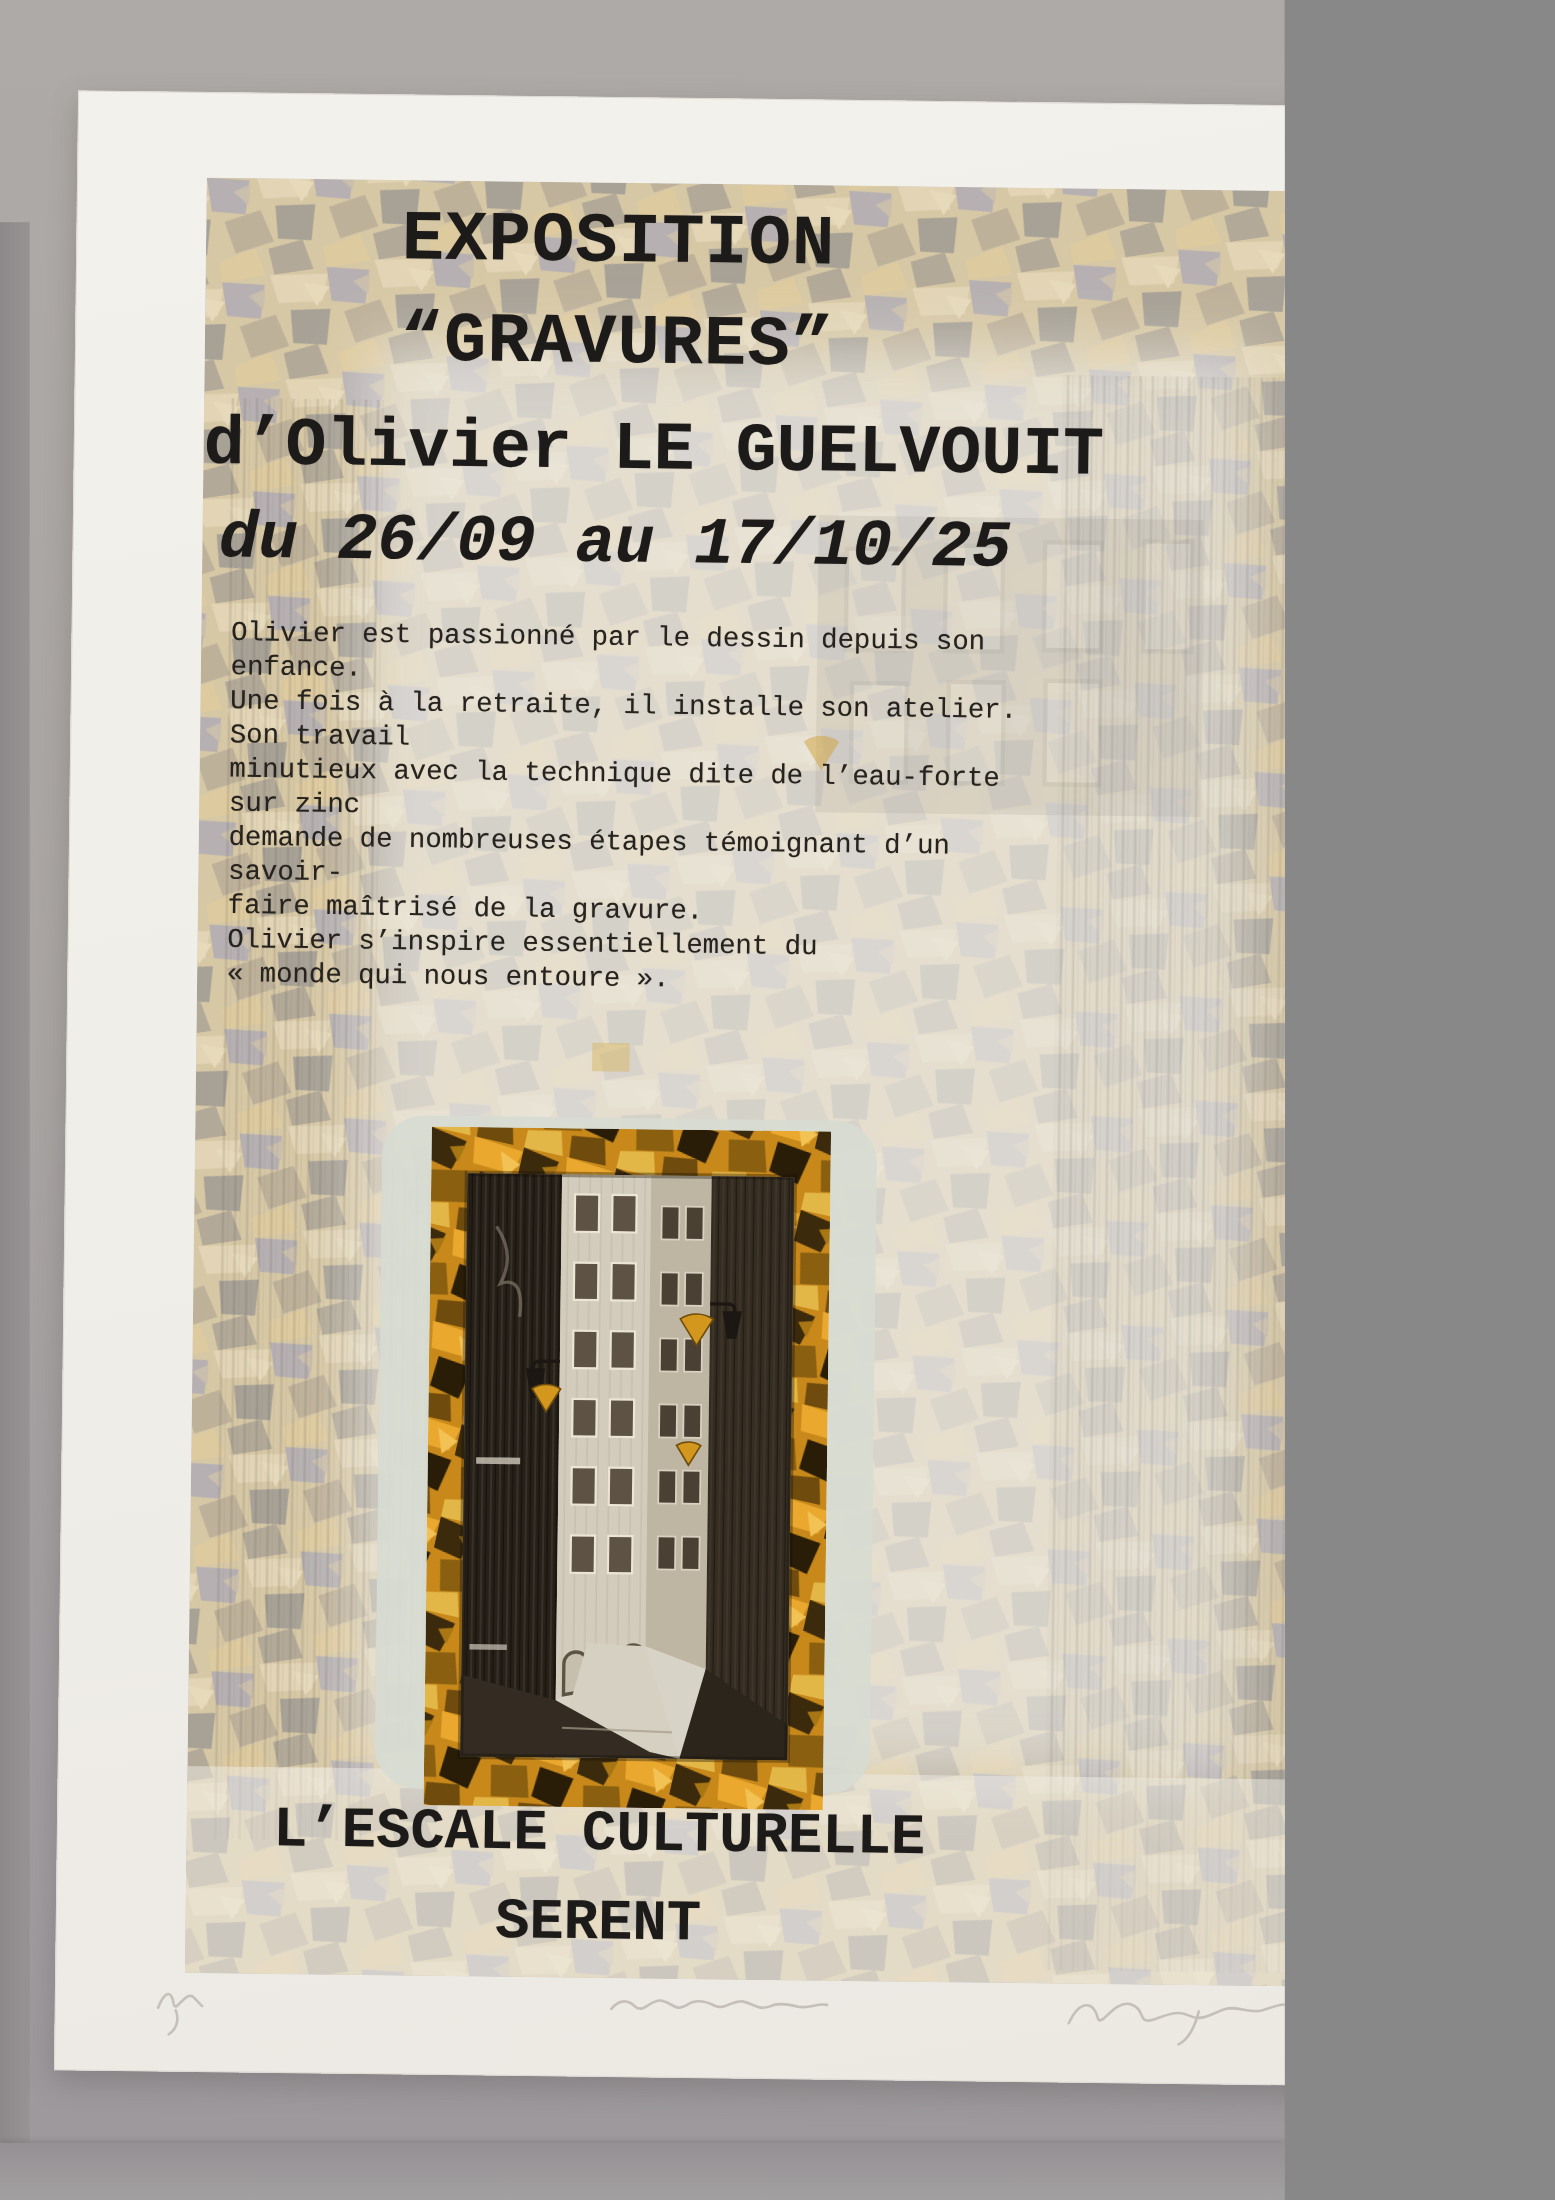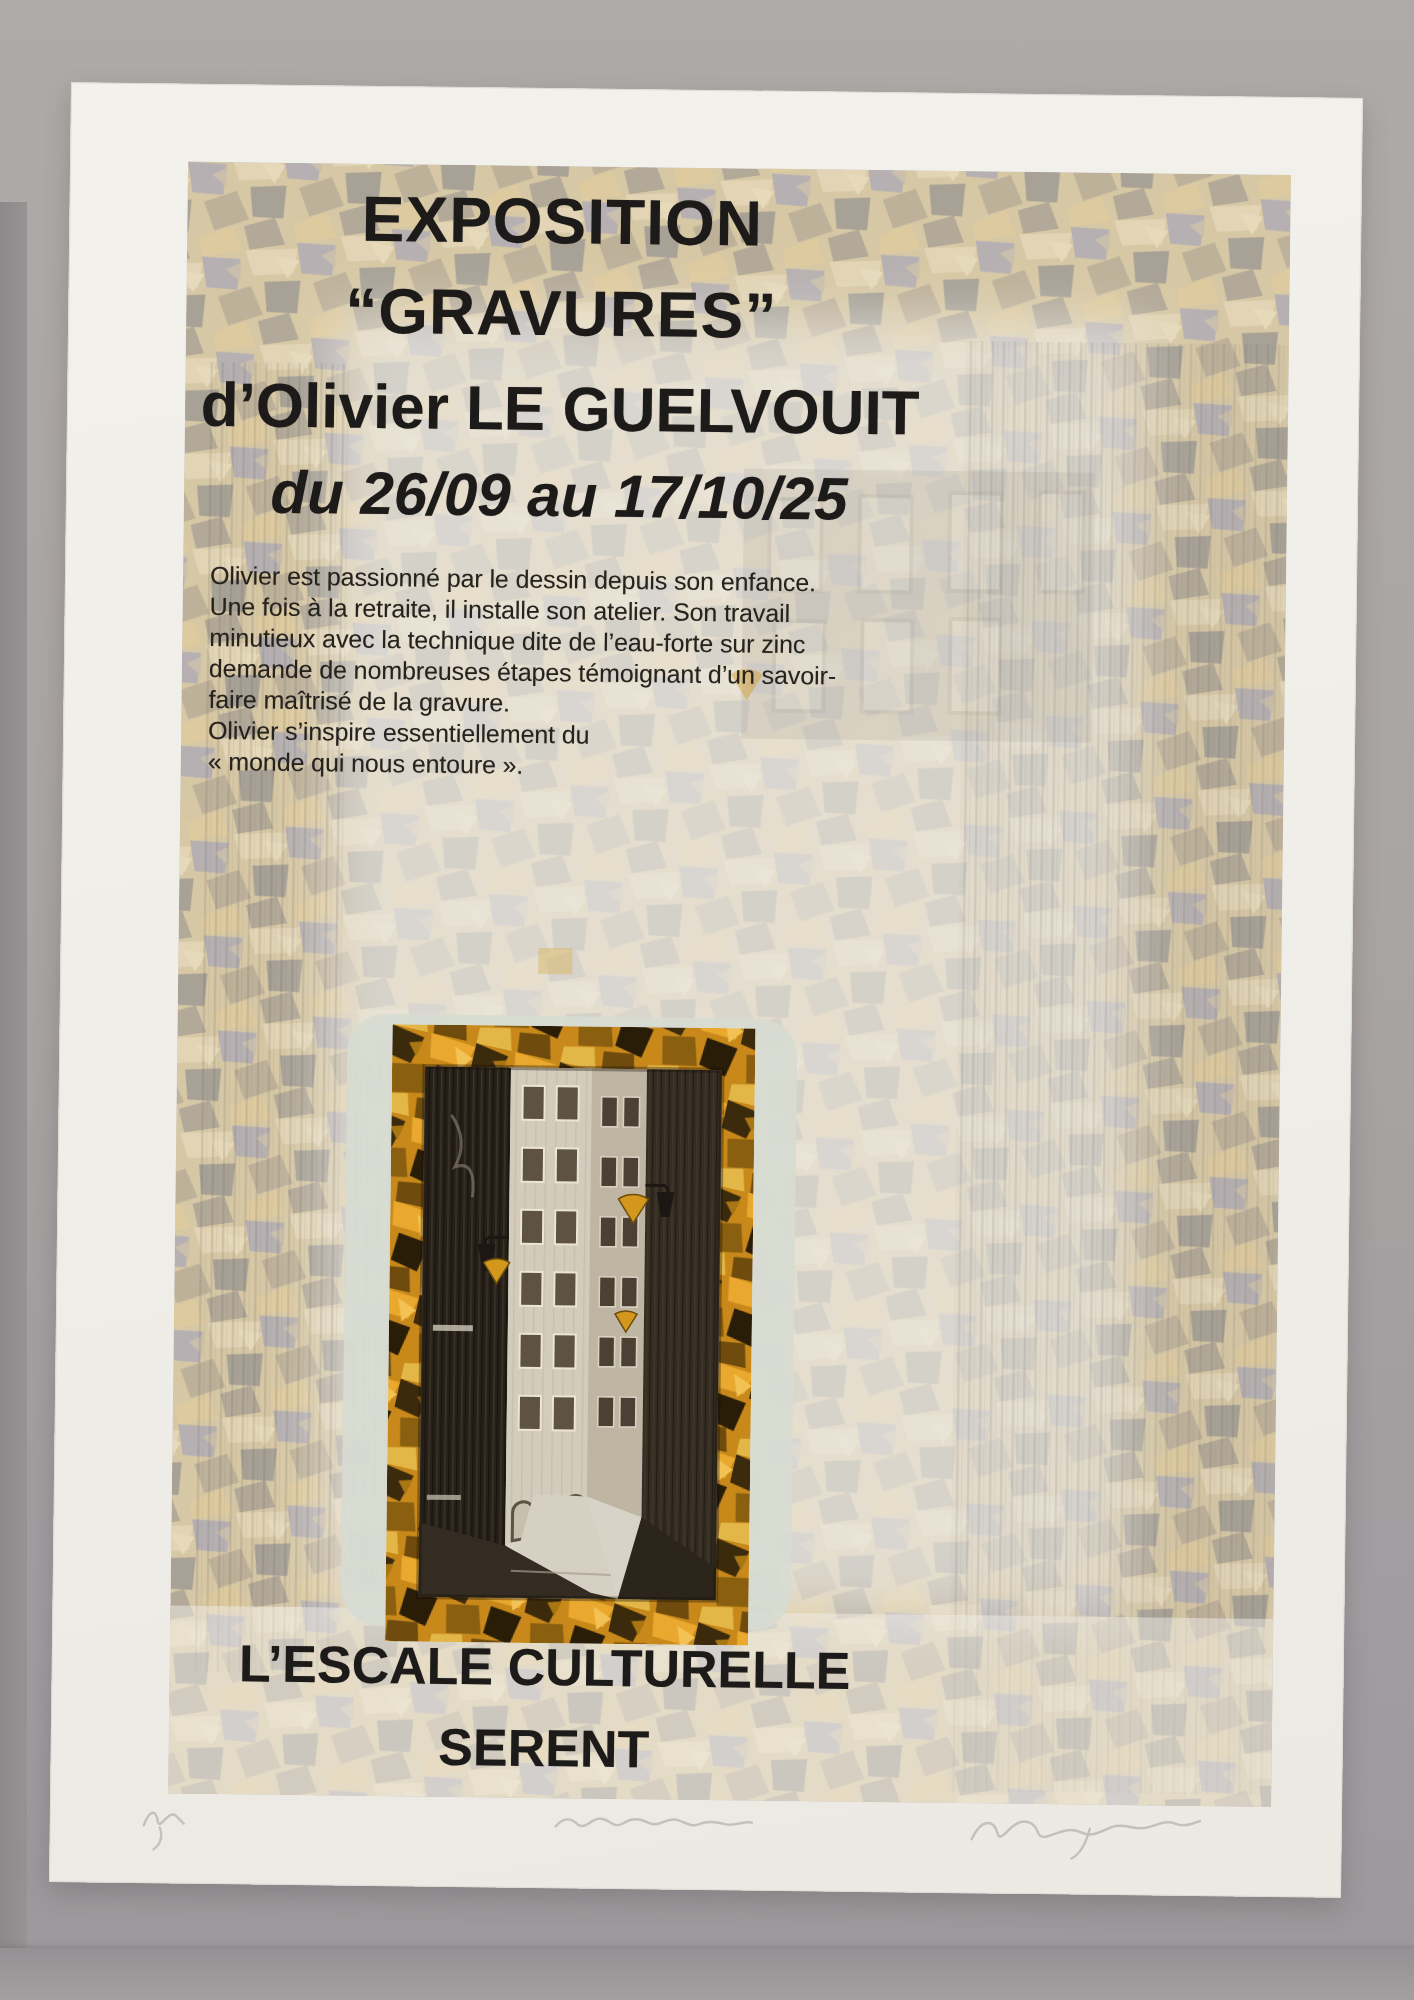--- a/index.html
+++ b/index.html
@@ -1,20 +1,20 @@
 <!DOCTYPE html>
 <html style="--ink: #1d1b19; --gold: #d0931d; --wall: #a8a4a3; --mat: #f1efea;"><head>
 <meta charset="utf-8">
 <style>
   :root{
     --ink:#1d1b19; --gold:#d0931d; --wall:#a8a4a3; --mat:#f1efea;
   }
   html,body{margin:0;padding:0;background:#888;}
-  .scene{position:relative;width:1414px;height:2000px;overflow:hidden;
-         font-family:Liberation Sans, sans-serif;}
+  .scene{position:relative;width:1168px;height:2000px;overflow:hidden;
+         font-family:Liberation Mono, monospace;}
   .wall{position:absolute;inset:0;
         background:linear-gradient(180deg,#aeaaa7 0%,#a9a5a2 45%,#a09ca0 82%,#9c989b 100%);}
   .wall-ledge{position:absolute;left:0;right:0;bottom:0;height:52px;
         background:linear-gradient(180deg,#949093,#a3a0a2);
         box-shadow:0 -2px 4px rgba(60,56,58,.18);}
   .side-strip{position:absolute;left:0;top:202px;width:27px;height:1790px;
         background:linear-gradient(90deg,#8d898a,#979394);}
   
   .frame{position:absolute;left:60px;top:90px;width:1292px;height:1800px;
          transform:rotate(.7deg);transform-origin:50% 50%;

